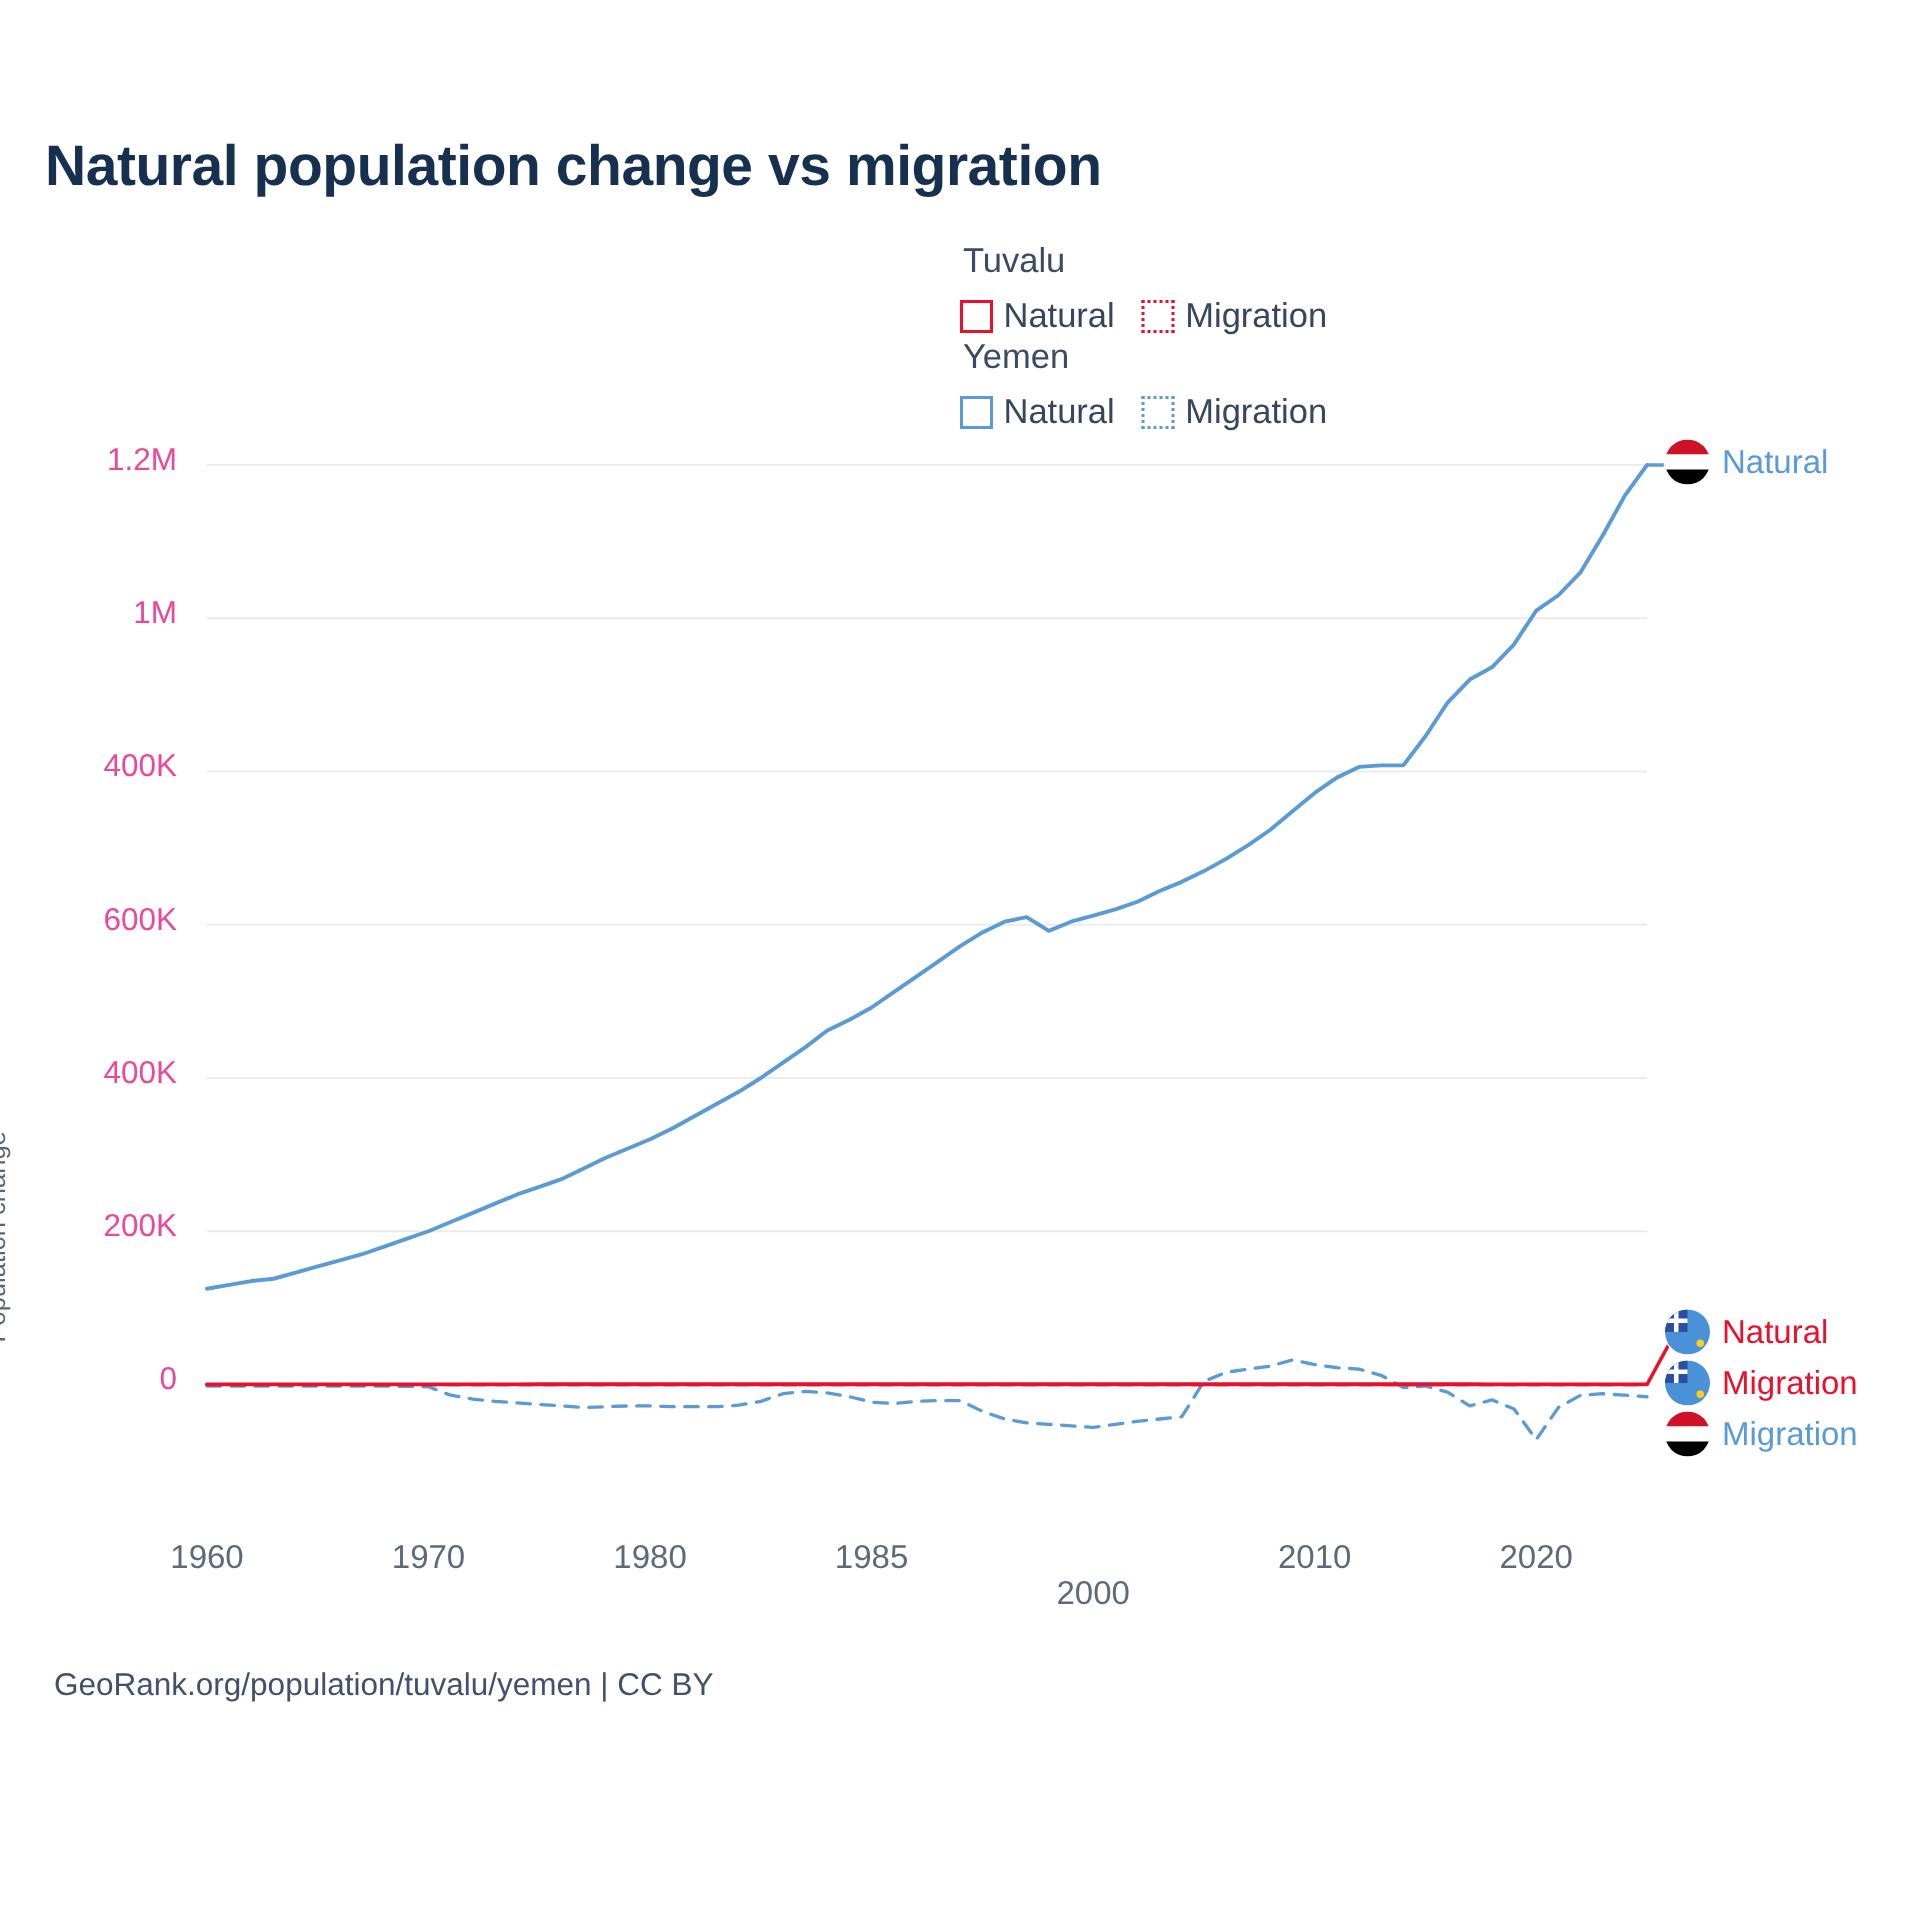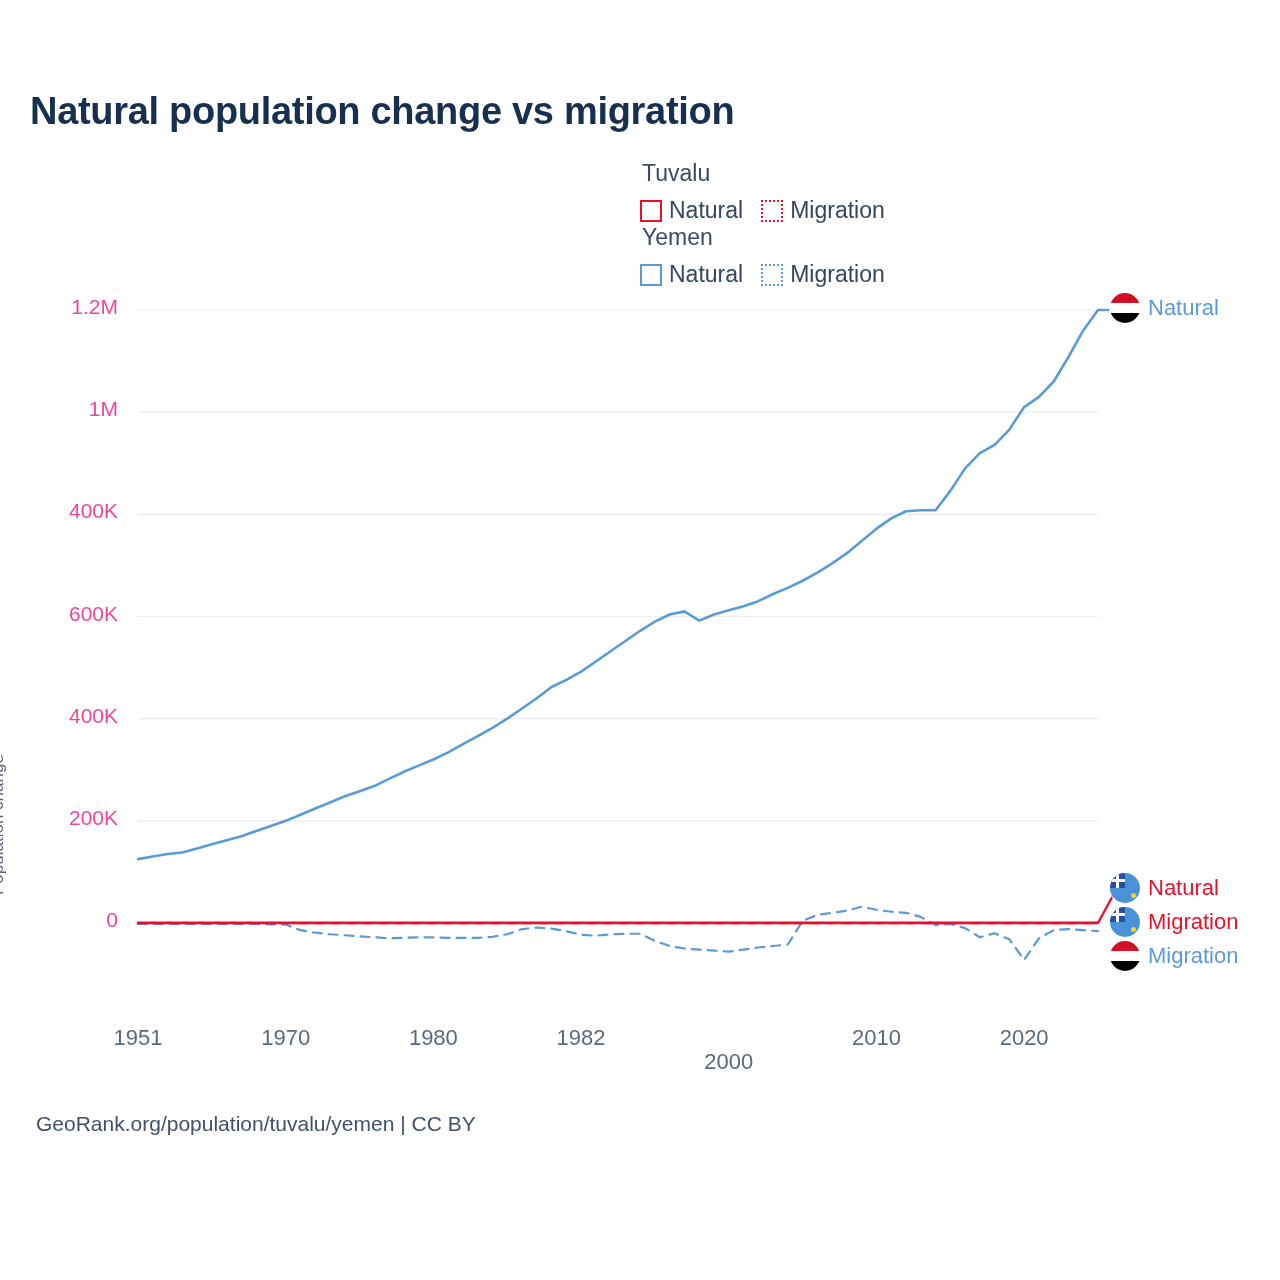--- a/index.html
+++ b/index.html
@@ -210,24 +210,24 @@
     <div id="y-ticks">
         <div class="y-tick-label" style="left: 8px; top: 653px;">0</div>
         <div class="y-tick-label" style="left: 8px; top: 550.833px;">200K</div>
         <div class="y-tick-label" style="left: 8px; top: 448.667px;">400K</div>
         <div class="y-tick-label" style="left: 8px; top: 346.5px;">600K</div>
         <div class="y-tick-label" style="left: 8px; top: 244.333px;">400K</div>
         <div class="y-tick-label" style="left: 8px; top: 142.167px;">1M</div>
         <div class="y-tick-label" style="left: 8px; top: 40px;">1.2M</div>
       </div>
     <div id="x-ticks">
-        <div class="x-tick-label" style="left: 93px; top: 770px;">1951</div>
+        <div class="x-tick-label" style="left: 93px; top: 770px;">1960</div>
         <div class="x-tick-label" style="left: 240.692px; top: 770px;">1970</div>
         <div class="x-tick-label" style="left: 388.385px; top: 770px;">1980</div>
-        <div class="x-tick-label" style="left: 536.077px; top: 770px;">1982</div>
+        <div class="x-tick-label" style="left: 536.077px; top: 770px;">1985</div>
         <div class="x-tick-label" style="left: 683.769px; top: 770px; margin-top: 24px;">2000</div>
         <div class="x-tick-label" style="left: 831.462px; top: 770px;">2010</div>
         <div class="x-tick-label" style="left: 979.154px; top: 770px;">2020</div>
       </div>
     <div id="end-labels">
         <div class="end-label" style="left: 1110px; top: 38px;">
           <span class="flag">
             <span class="flag-ye-top"></span>
             <span class="flag-ye-mid"></span>
             <span class="flag-ye-bot"></span>

